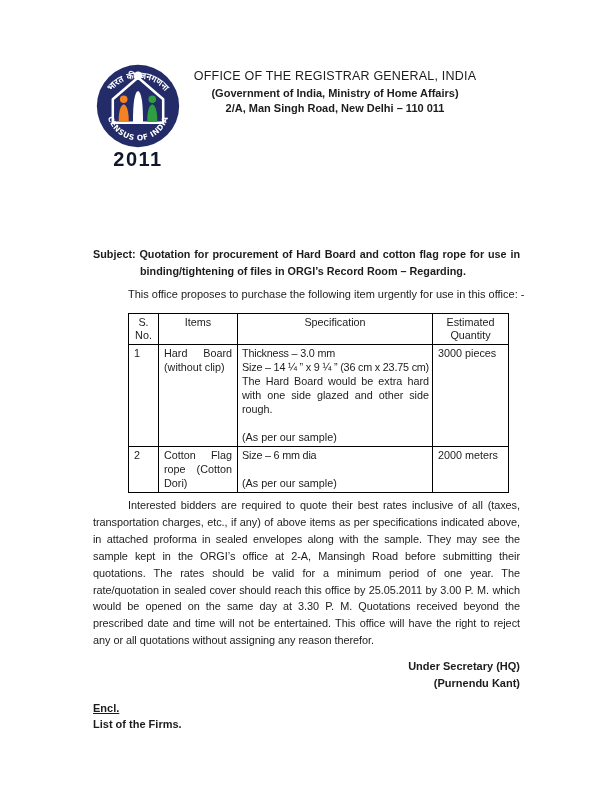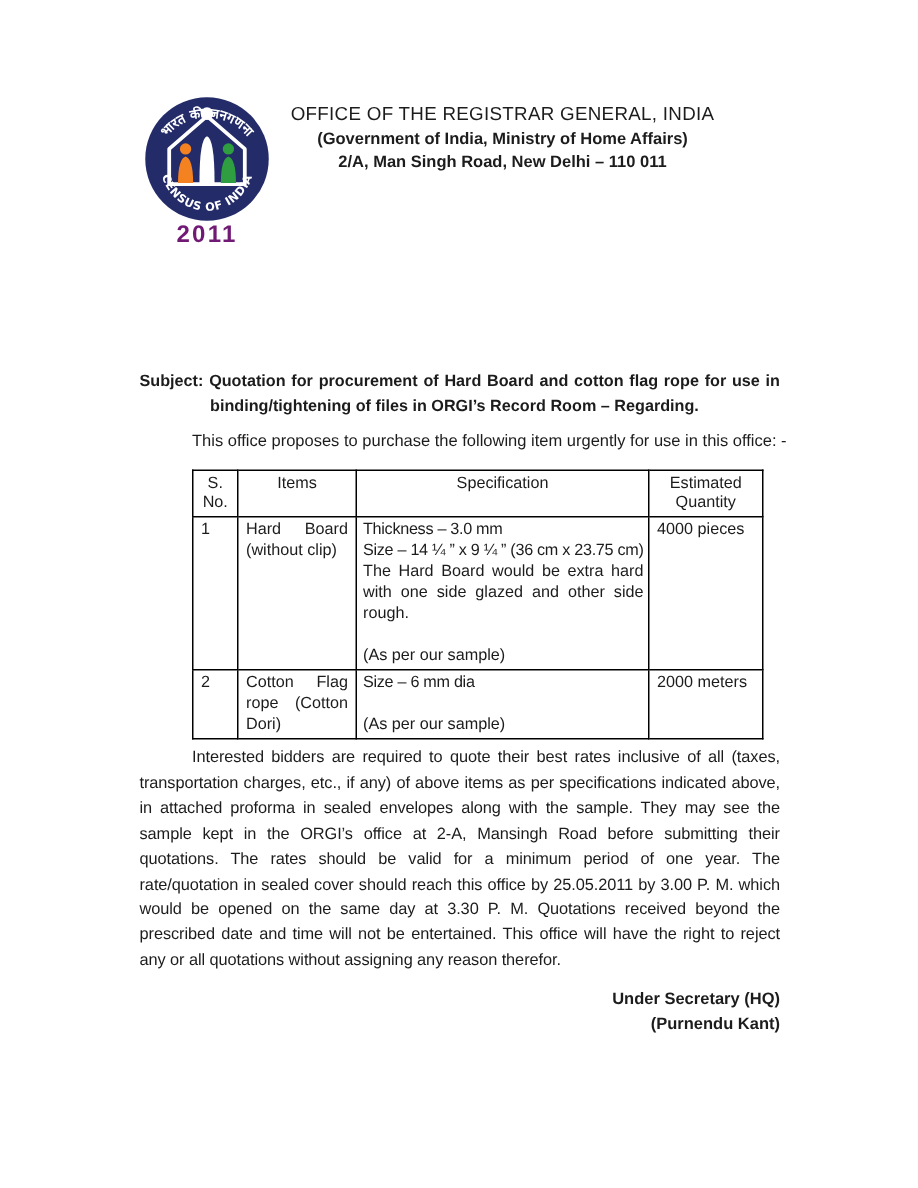--- a/index.html
+++ b/index.html
@@ -3,21 +3,21 @@
 <meta charset="utf-8">
 <style>
   html,body{margin:0;padding:0;background:#ffffff;}
   .page{
     position:relative;width:612px;height:792px;background:#ffffff;
     font-family:"Liberation Sans",sans-serif;color:#1c1c1c;overflow:hidden;
   }
   
   .logo{position:absolute;left:95px;top:64px;width:86px;text-align:center;}
   .logo svg{display:block;margin:0 auto;}
-  .logo-year{font-size:16px;font-weight:bold;letter-spacing:1.5px;color:#701a75;margin-top:0;}
+  .logo-year{font-size:20px;font-weight:bold;letter-spacing:1.5px;color:#0f172a;margin-top:0;}
   .logo text{font-family:"DejaVu Sans",sans-serif;}
   
   .header-text{position:absolute;left:120px;top:69px;width:430px;text-align:center;}
   .office-line{font-size:12.5px;letter-spacing:.2px;margin-bottom:4px;}
   .govt-line{font-size:11px;font-weight:bold;margin-bottom:3px;}
   .addr-line{font-size:11px;font-weight:bold;}
   
   .ref-row{position:absolute;left:93px;top:181px;width:392px;display:flex;
     justify-content:space-between;font-size:11px;font-weight:bold;}
   
@@ -118,21 +118,21 @@
       <tr>
         <td>1</td>
         <td class="item-cell">Hard Board (without clip)</td>
         <td class="spec-cell">
           <div class="spec-line">Thickness – 3.0 mm</div>
           <div class="spec-line">Size – 14 ¼ ” x 9 ¼ ” (36 cm x 23.75 cm)</div>
           <div class="spec-para">The Hard Board would be extra hard with one side glazed and other side rough.</div>
           <div class="spacer"></div>
           <div class="sample">(As per our sample)</div>
         </td>
-        <td>4000 pieces</td>
+        <td>3000 pieces</td>
       </tr>
       <tr>
         <td>2</td>
         <td class="item-cell">Cotton Flag rope (Cotton Dori)</td>
         <td class="spec-cell">
           <div class="spec-line">Size – 6 mm dia</div>
           <div class="spacer"></div>
           <div class="sample">(As per our sample)</div>
         </td>
         <td>2000 meters</td>
@@ -140,14 +140,18 @@
     </tbody>
   </table>
 
   <div class="body-para">Interested bidders are required to quote their best rates inclusive of all (taxes, transportation charges, etc., if any) of above items as per specifications indicated above, in attached proforma in sealed envelopes along with the sample. They may see the sample kept in the ORGI’s office at 2-A, Mansingh Road before submitting their quotations. The rates should be valid for a minimum period of one year. The rate/quotation in sealed cover should reach this office by 25.05.2011 by 3.00 P. M. which would be opened on the same day at 3.30 P. M. Quotations received beyond the prescribed date and time will not be entertained. This office will have the right to reject any or all quotations without assigning any reason therefor.</div>
 
   <div class="signature">
     <div>Under Secretary (HQ)</div>
     <div>(Purnendu Kant)</div>
   </div>
 
+  <div class="encl">
+    <div class="encl-label">Encl.</div>
+    <div>List of the Firms.</div>
+  </div>
 
 </div>
 
 </body></html>

